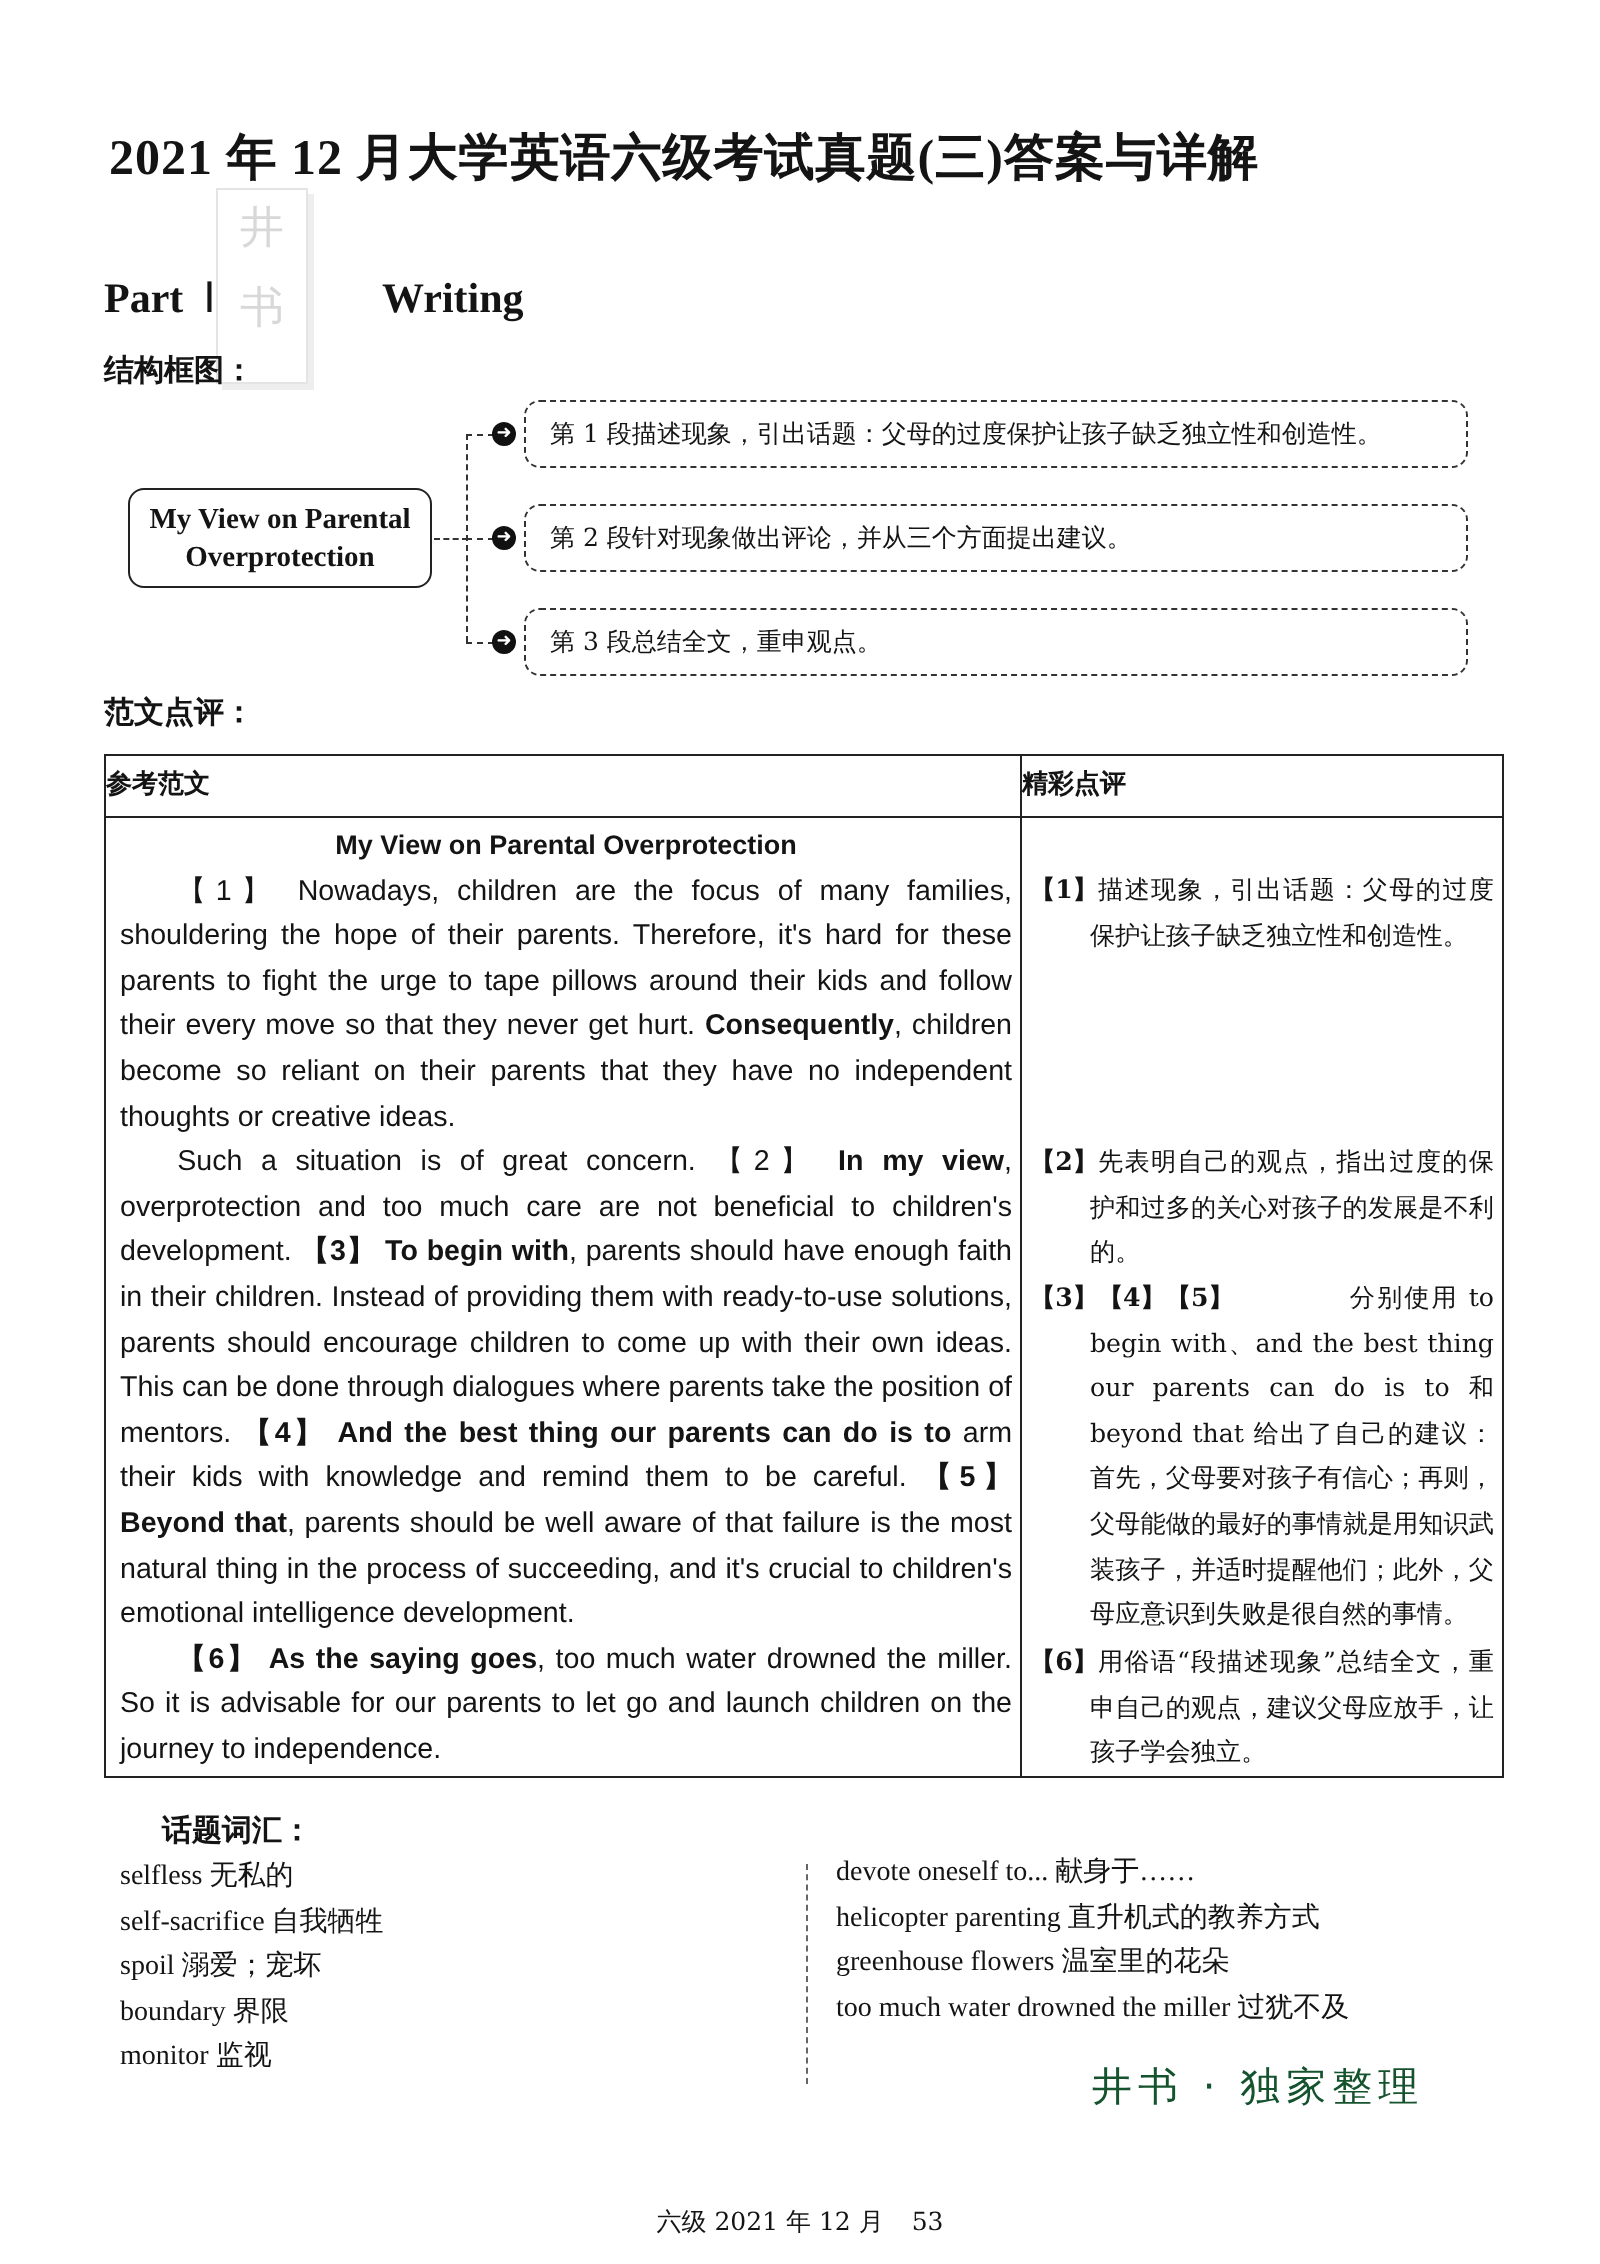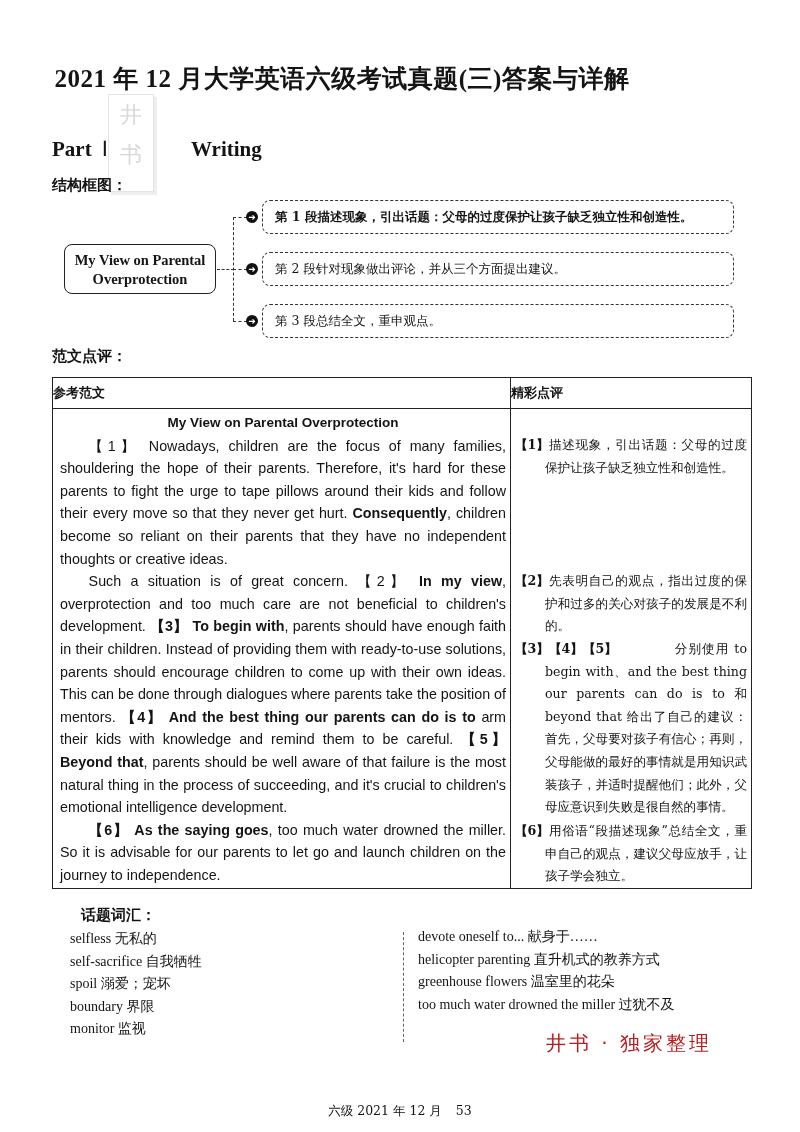--- a/index.html
+++ b/index.html
@@ -70,26 +70,26 @@
     .essay .etitle { text-align: center; font-weight: bold; font-size: 13.5px; }
     .essay p { margin: 0; text-indent: 2em; }
     .essay b { font-weight: bold; }
     .comment {
       position: absolute; left: 462px; width: 232px;
       font-family: "DejaVu Serif", serif; font-size: 12.6px; line-height: 22.6px;
     }
     .comment .tag { float: left; font-weight: bold; }
     .comment .ctext { display: block; padding-left: 30px; text-align: justify; }
     
-    .vocab-left { position: absolute; left: 70px; top: 928px; }
+    .vocab-left { position: absolute; left: 60px; top: 928px; }
     .vocab-right { position: absolute; left: 418px; top: 926px; }
     .vocab-item { font-family: "Liberation Serif", serif; font-size: 14px; line-height: 22.5px; white-space: nowrap; }
     .vocab-divider { position: absolute; left: 403px; top: 932px; height: 110px; border-left: 1.2px dashed #666; }
     .watermark {
-      position: absolute; left: 546px; top: 1030px; font-size: 20px; color: #b91c1c;
+      position: absolute; left: 546px; top: 1030px; font-size: 20px; color: #14532d;
       font-family: "DejaVu Sans", sans-serif; letter-spacing: 3px;
     }
     .footer {
       position: absolute; top: 1068px; left: 0; width: 800px; text-align: center;
       font-family: "DejaVu Serif", serif; font-size: 12.5px; margin-top: 35px;
     }
     .footer .pg { margin-left: 14px; }
   </style>
 </head>
 <body>
@@ -114,21 +114,21 @@
     <div>Overprotection</div>
   </div>
   <div class="conn-h" style="left:217px; top:269px; width:17px;"></div>
   <div class="conn-v" style="left:233px; top:217px; height:104px;"></div>
   <div class="conn-h" style="left:233px; top:217px; width:14px;"></div>
   <div class="conn-h" style="left:233px; top:269px; width:14px;"></div>
   <div class="conn-h" style="left:233px; top:321px; width:14px;"></div>
   <div class="arrow" style="left:246px; top:211px;">➜</div>
   <div class="arrow" style="left:246px; top:263px;">➜</div>
   <div class="arrow" style="left:246px; top:315px;">➜</div>
-  <div class="branch" style="top:200px;font-weight:bold;">第 1 段描述现象，引出话题：父母的过度保护让孩子缺乏独立性和创造性。</div>
+  <div class="branch" style="top:200px;">第 1 段描述现象，引出话题：父母的过度保护让孩子缺乏独立性和创造性。</div>
   <div class="branch" style="top:252px;">第 2 段针对现象做出评论，并从三个方面提出建议。</div>
   <div class="branch" style="top:304px;">第 3 段总结全文，重申观点。</div>
 </div>
 
 <div class="h-label" style="top:347px;">范文点评：</div>
 
 <div class="essay-table">
   <div class="col-div"></div>
   <div class="row-div"></div>
   <div class="th" style="left:0; width:457px;">参考范文</div>

